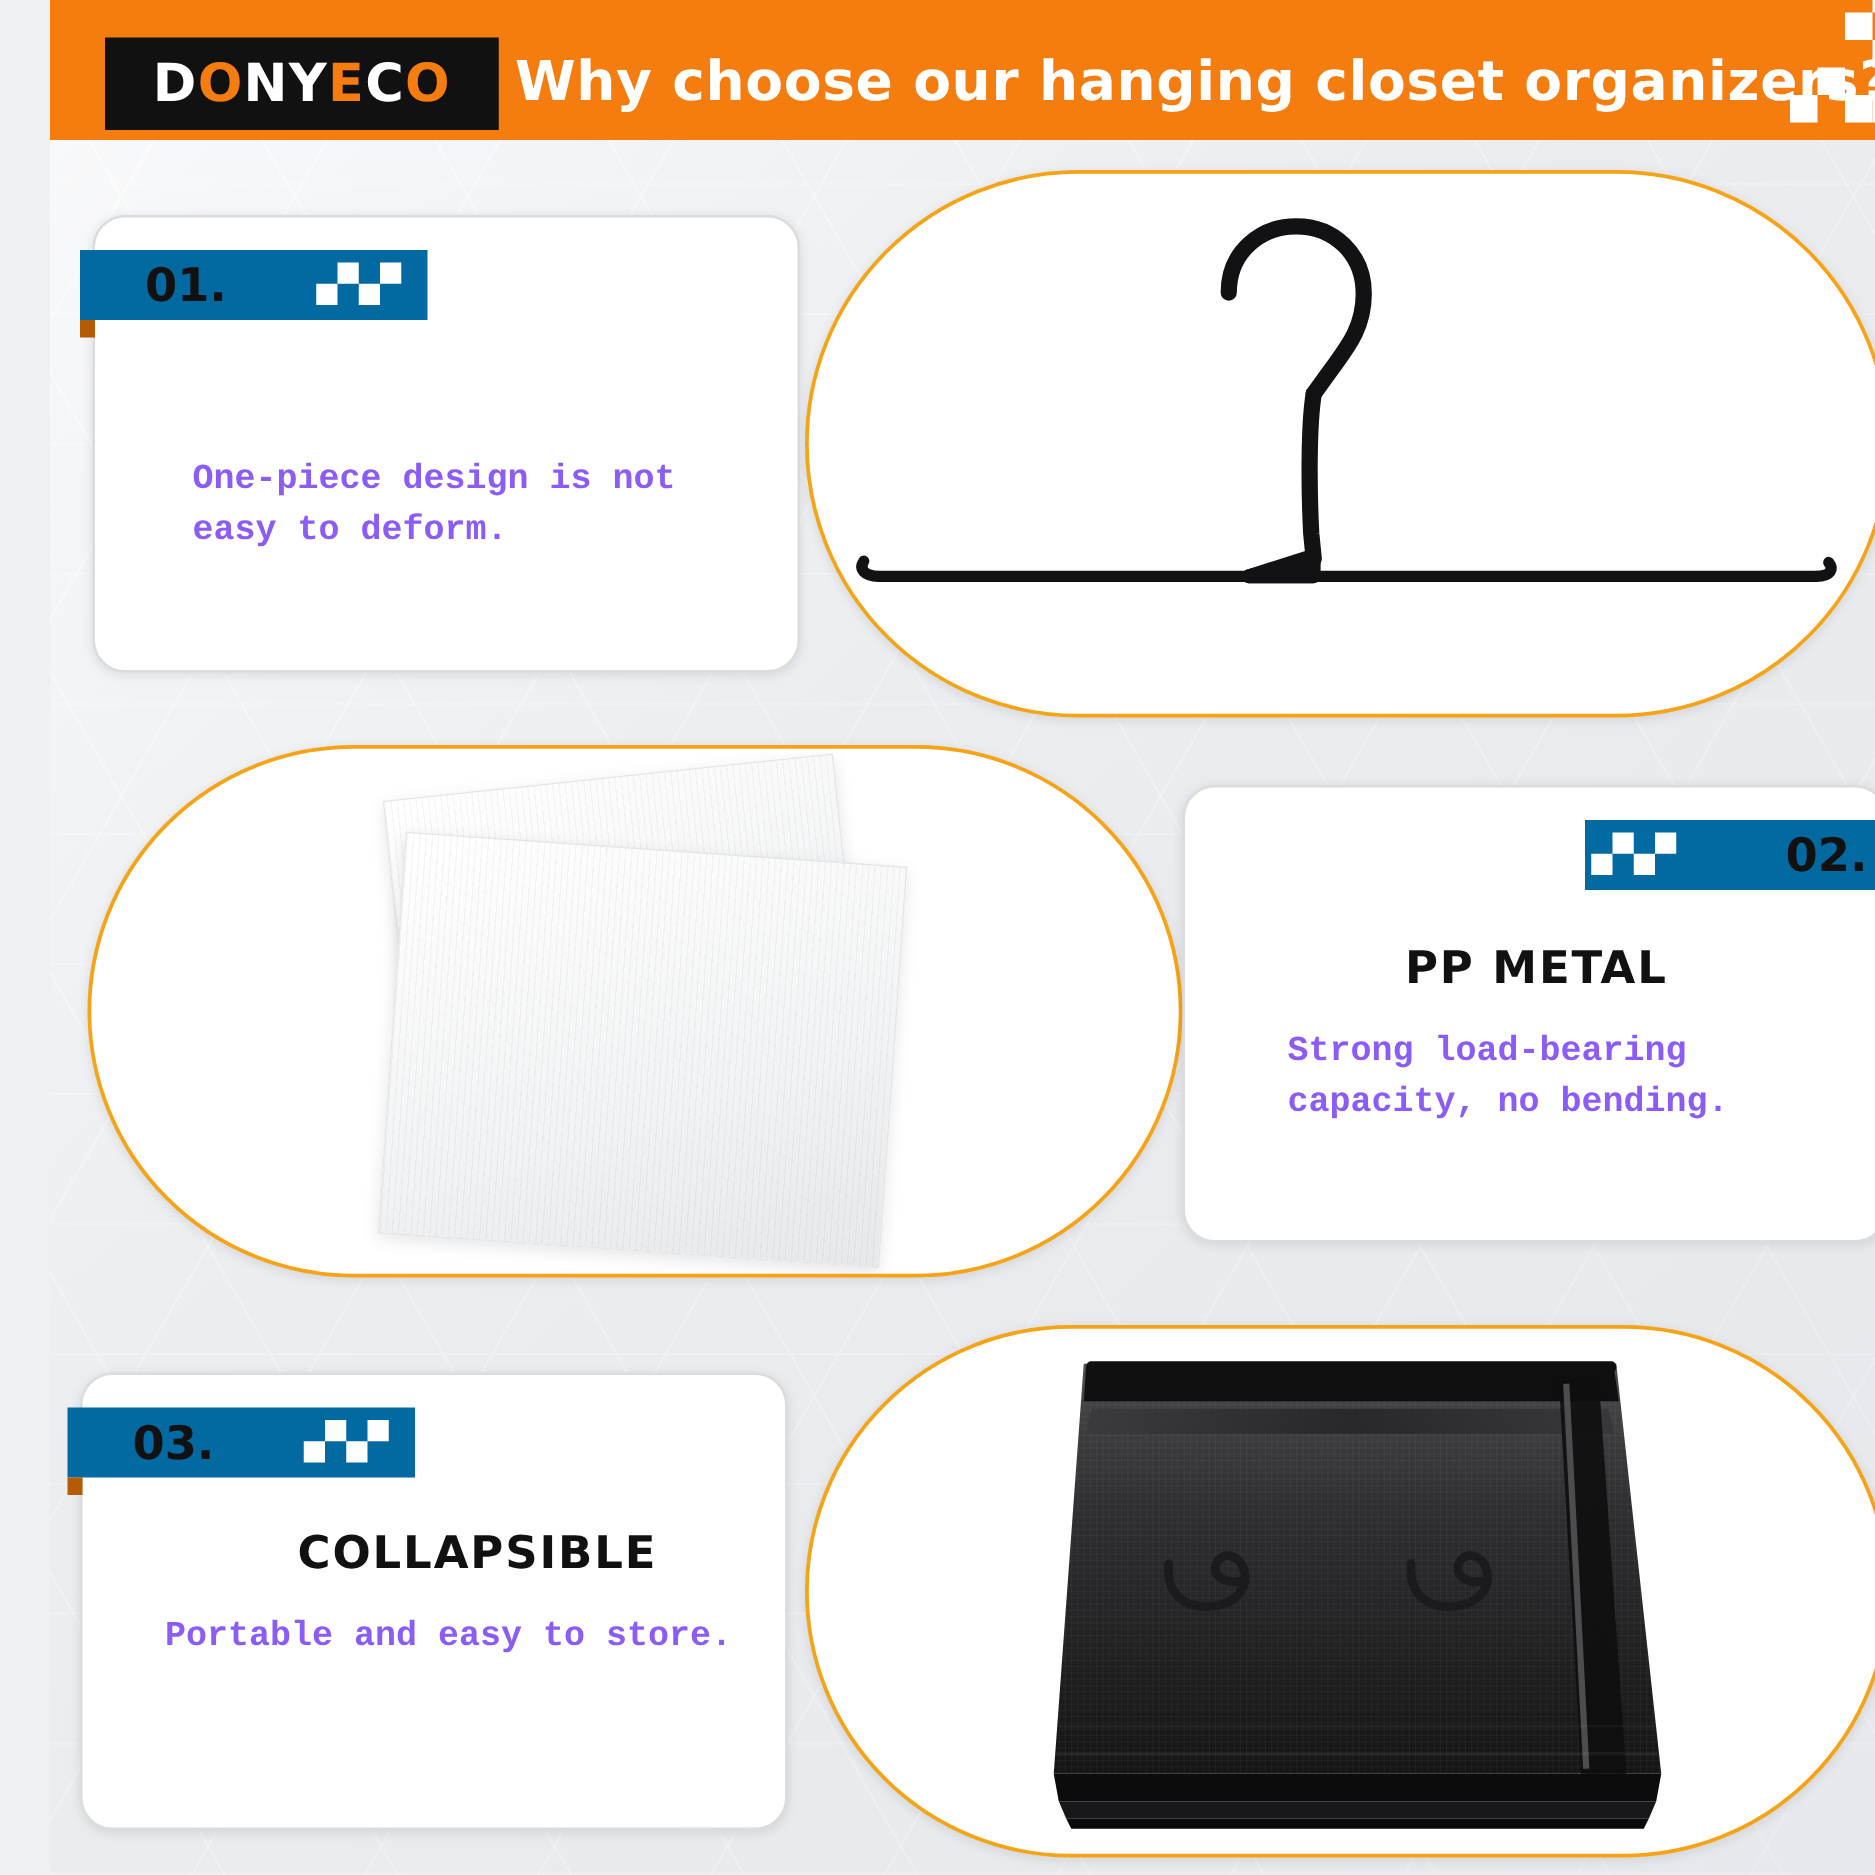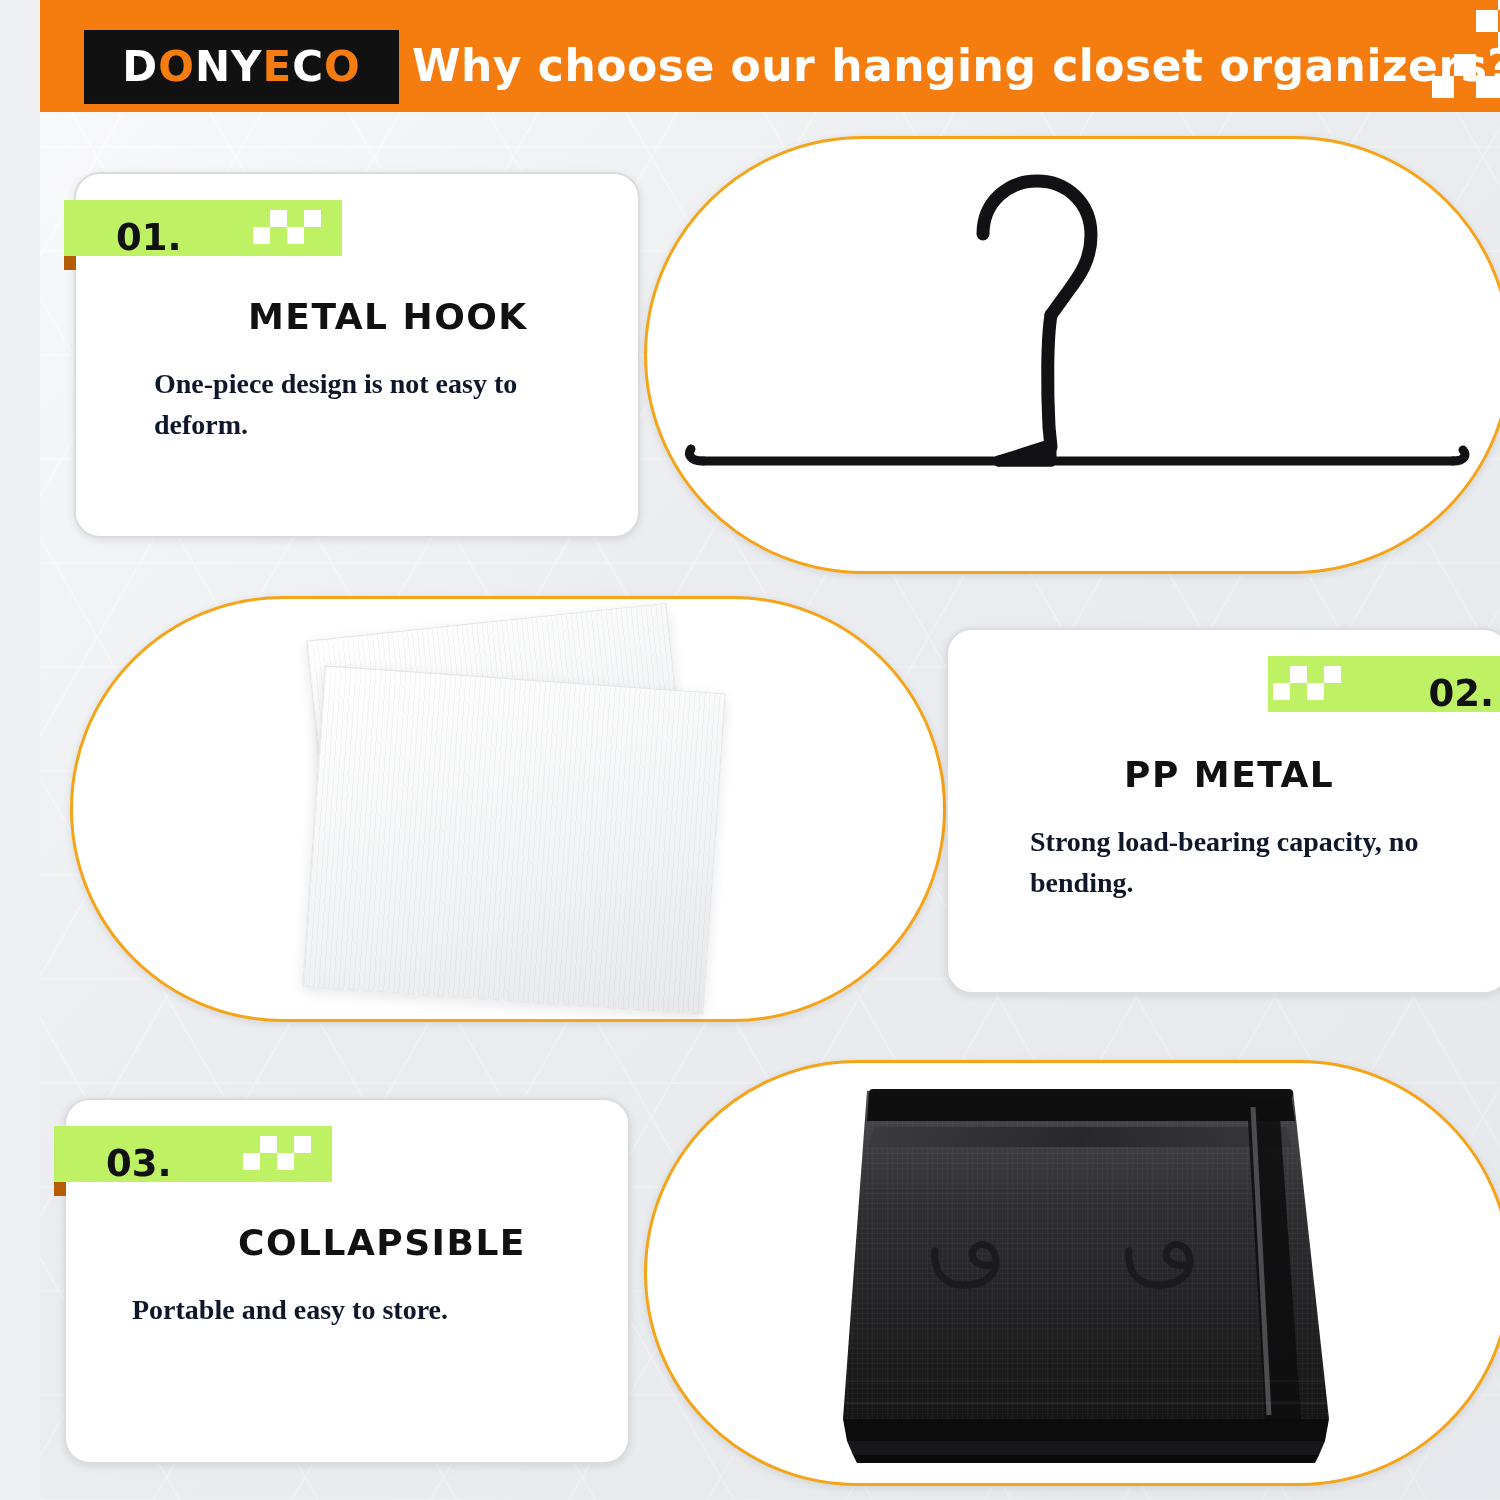--- a/index.html
+++ b/index.html
@@ -106,23 +106,23 @@
     overflow: hidden;
   }
   .img-card.pill {
     border-radius: 230px;
   }
 
   
   .num-tab {
     position: absolute;
     height: 56px;
-    background: #bef264;
+    background: #0369a1;
     display: flex;
-    align-items: flex-end;
+    align-items: center;
   }
   .num-tab .num {
     font-family: "DejaVu Sans", sans-serif;
     font-weight: 700;
     font-size: 37px;
     color: #111112;
     line-height: 1;
   }
   .num-tab-left {
     left: -12px;
@@ -147,25 +147,25 @@
     position: absolute;
     font-family: "DejaVu Sans", sans-serif;
     font-weight: 700;
     font-size: 36px;
     color: #111112;
     letter-spacing: 1.5px;
     white-space: nowrap;
   }
   .card-body {
     position: absolute;
-    font-family: Liberation Serif, serif;
+    font-family: Liberation Mono, monospace;
     font-weight: 700;
     font-size: 28px;
     line-height: 1.45;
-    color: #0f172a;
+    color: #8b5cf6;
   }
 
   
   .imgwrap { position: absolute; left: 0; top: 0; width: 100%; height: 100%; }
 
   .board {
     position: absolute;
     background: linear-gradient(160deg, #ffffff 0%, #f4f5f6 55%, #e7e9ea 100%);
     border: 1px solid #e2e4e6;
     box-shadow: 0 4px 14px rgba(0,0,0,0.10);
@@ -208,21 +208,20 @@
       <span class="tab-fold" style="left:0; top:56px;"></span>
       <span class="num">01.</span>
       <span class="mini-checks" style="right:4px;">
         <i style="left:18px; top:10px; width:17px; height:17px;"></i>
         <i style="left:35px; top:27px; width:17px; height:17px;"></i>
         <i style="left:52px; top:10px; width:17px; height:17px;"></i>
         <i style="left:1px; top:27px; width:17px; height:17px;"></i>
       </span>
     </div>
 
-    <div class="card-title" style="left:172px; top:122px;">METAL HOOK</div>
     <div class="card-body" style="left:78px; top:190px; width:450px;">One-piece design is not easy to deform.</div>
   </div>
 
   <div class="card img-card pill" style="left:604px; top:136px; width:862px; height:432px;">
     <div class="imgwrap">
       <svg viewBox="0 0 862 432" width="862" height="432">
         <g fill="none" stroke="#121214" stroke-linecap="round" stroke-linejoin="round">
           <path d="M336 95 C336 62 362 42 390 42 C420 42 444 64 444 96 C444 124 430 140 417 158 L404 176" stroke-width="13"></path>
           <path d="M404 176 C400 200 400 250 402 288 L404 308" stroke-width="13"></path>
           <path d="M404 308 L352 322 L404 322 Z" stroke-width="11" fill="#121214"></path>

